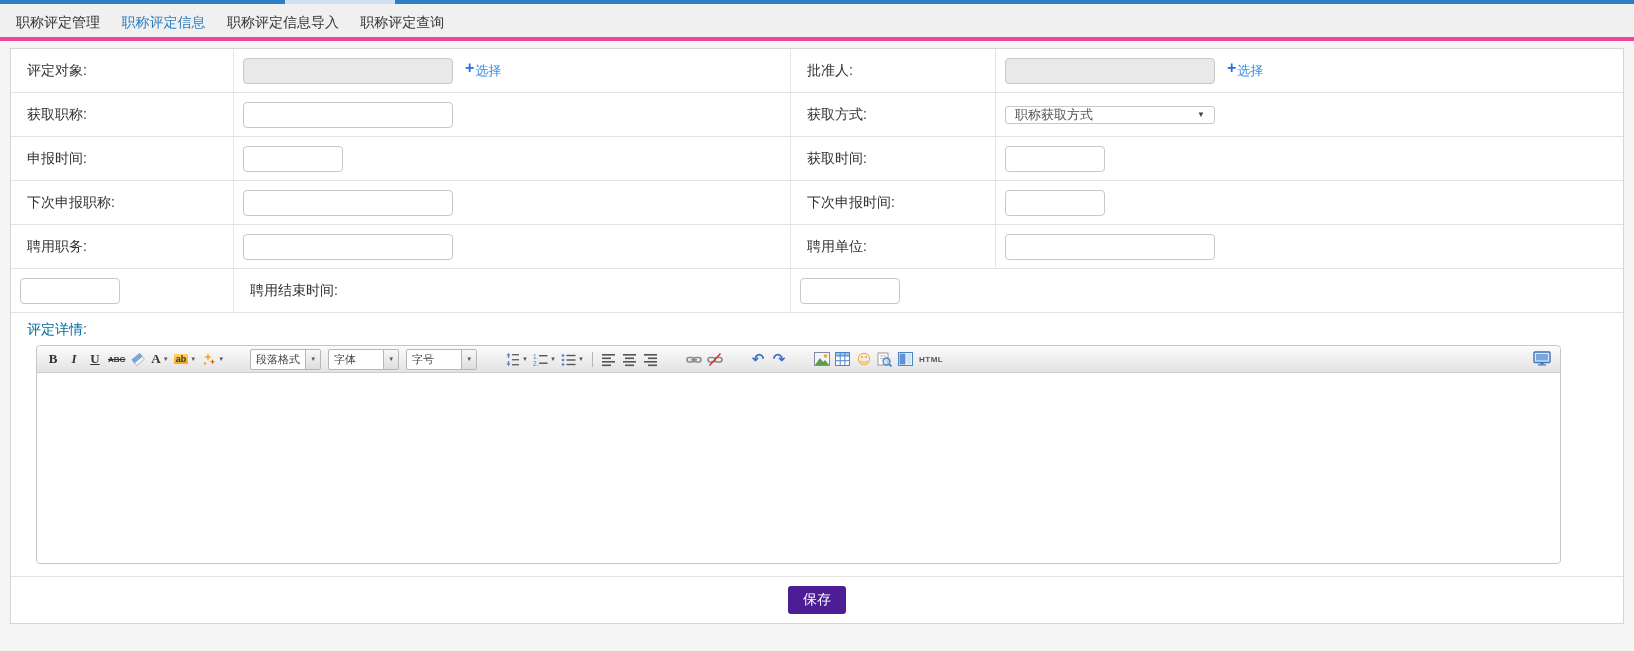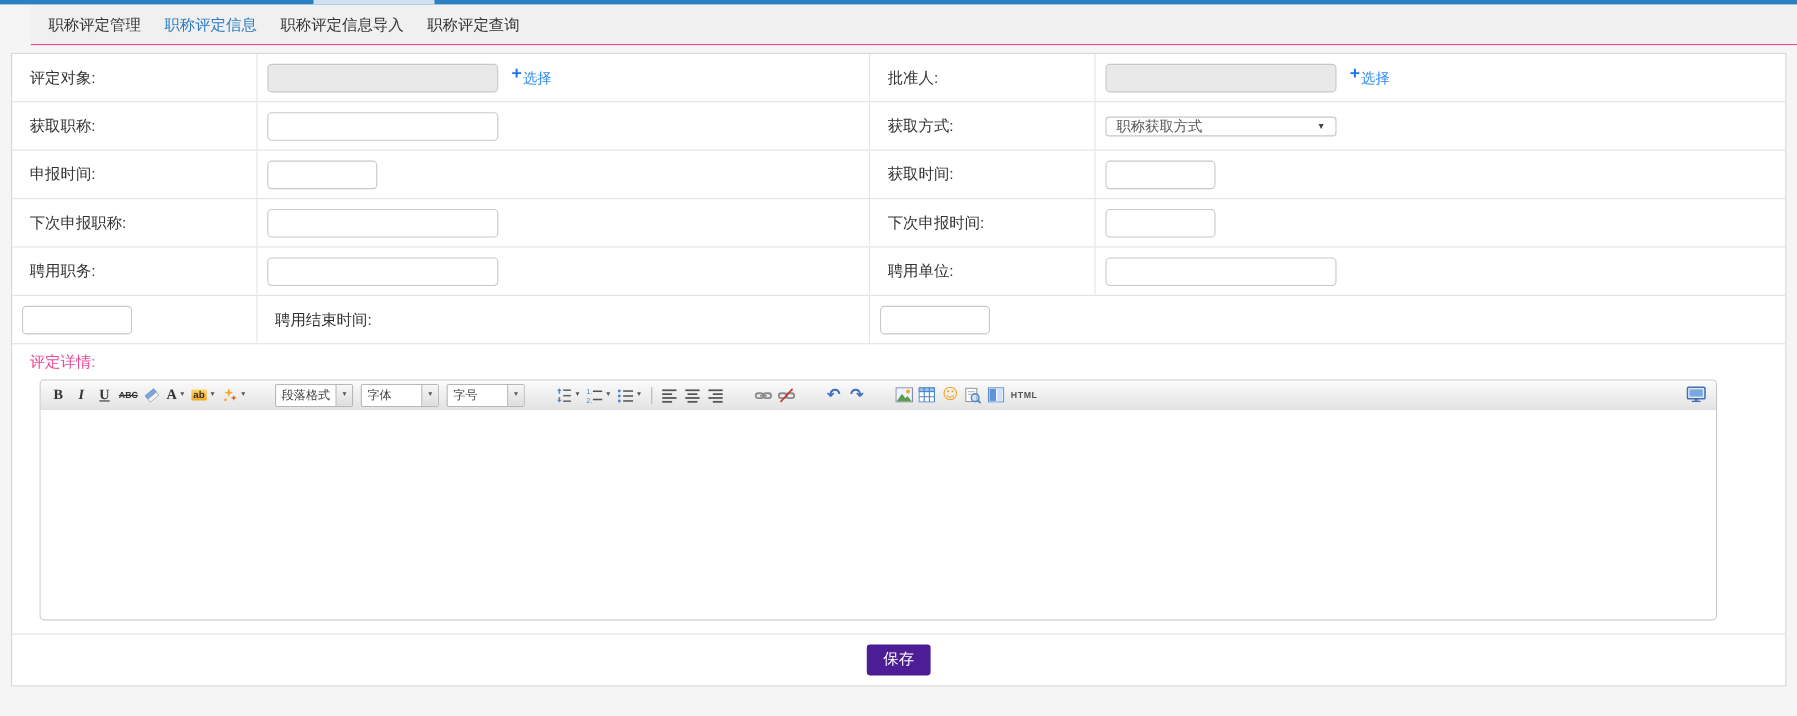--- a/index.html
+++ b/index.html
@@ -3,21 +3,21 @@
 <meta charset="utf-8">
 <style>
   * { margin:0; padding:0; box-sizing:border-box; }
   html,body { width:1634px; height:651px; background:#f5f5f5; font-family:"Liberation Sans","DejaVu Sans",sans-serif; overflow:hidden; }
 
   
   .topbar { position:relative; height:4px; background:#2b7fc4; }
   .topbar-highlight { position:absolute; left:285px; top:0; width:110px; height:4px; background:#cfe0f0; }
 
   
-  .nav { height:37px; line-height:36px; background:#f0f0f0; border-bottom:1px solid #ec4899; padding-left:16px;margin-left:28px; }
+  .nav { height:37px; line-height:36px; background:#f0f0f0; border-bottom:4px solid #ec4899; padding-left:16px; }
   .nav-item { display:inline-block; margin-right:17px; font-size:14px; color:#333; cursor:pointer; }
   .nav-item.active { color:#2a7dc0; }
 
   
   .panel { margin:7px 10px 0 10px; background:#fff; border:1px solid #d6d6d6; }
 
   .frow { display:grid; grid-template-columns:223px 557px 205px 1fr; height:44px; border-bottom:1px solid #e2e2e2; }
   .fcell { display:flex; align-items:center; border-right:1px solid #e6e6e6; font-size:14px; color:#333; }
   .fcell.lab { padding-left:16px; }
   .fcell.fld { padding-left:9px; }
@@ -28,21 +28,21 @@
   .w210 { width:210px; } .w100 { width:100px; }
 
   .picker-link { display:inline-flex; align-items:center; margin-left:12px; color:#2d8cf0; font-size:13px; text-decoration:none; cursor:pointer; }
   .plus { font-size:16px; font-weight:bold; color:#1a73e8; margin-right:1px; position:relative; top:-3px; }
 
   .fake-select { width:210px; height:18px; border:1px solid #c8c8c8; border-radius:3px; background:#fff; display:flex; align-items:center; justify-content:space-between; padding:0 9px; font-size:13px; color:#555; cursor:pointer; }
   .sel-caret { font-size:8px; color:#444; }
 
   
   .detail-row { border-bottom:1px solid #e2e2e2; padding:8px 0 12px 16px; }
-  .detail-label { font-size:14px; color:#ec4899; }
+  .detail-label { font-size:14px; color:#0369a1; }
   .editor { margin:6px 62px 0 9px; border:1px solid #c6c6c6; border-radius:4px; background:#fff; }
   .editor-toolbar { display:flex; align-items:center; gap:3px; padding:3px 7px; height:27px;
                     background:linear-gradient(#fbfbfb,#e3e3e3); border-bottom:1px solid #ccc; border-radius:4px 4px 0 0; }
   .editor-content { height:190px; background:#fff; border-radius:0 0 4px 4px; cursor:text; }
 
   .tb-btn { min-width:18px; height:21px; display:inline-flex; align-items:center; justify-content:center; cursor:pointer; color:#333; padding:0 1px; }
   .tb-serif { font-family:"Liberation Serif","DejaVu Serif",serif; font-weight:bold; font-size:13px; }
   .tb-i { font-style:italic; }
   .tb-u { text-decoration:underline; }
   .tb-abc { font-size:8px; font-weight:bold; text-decoration:line-through; }

